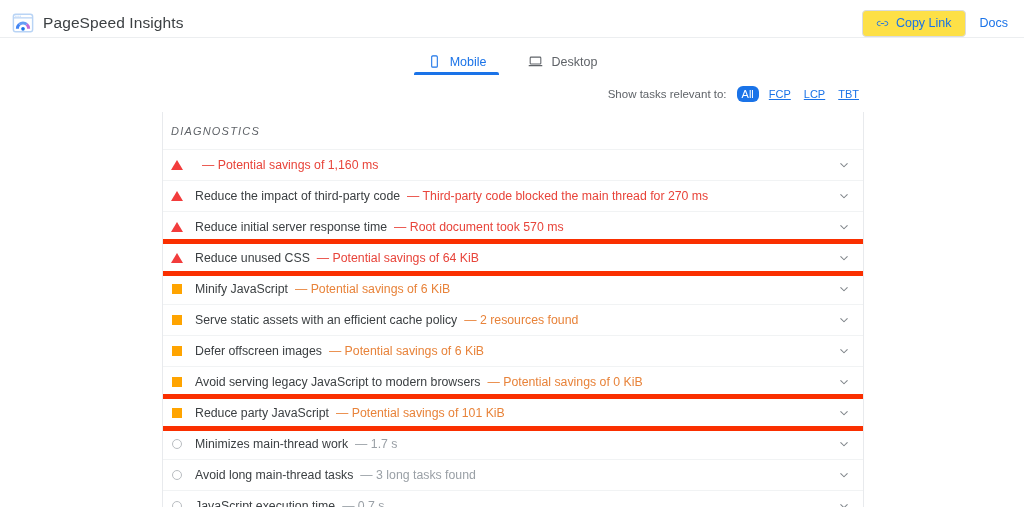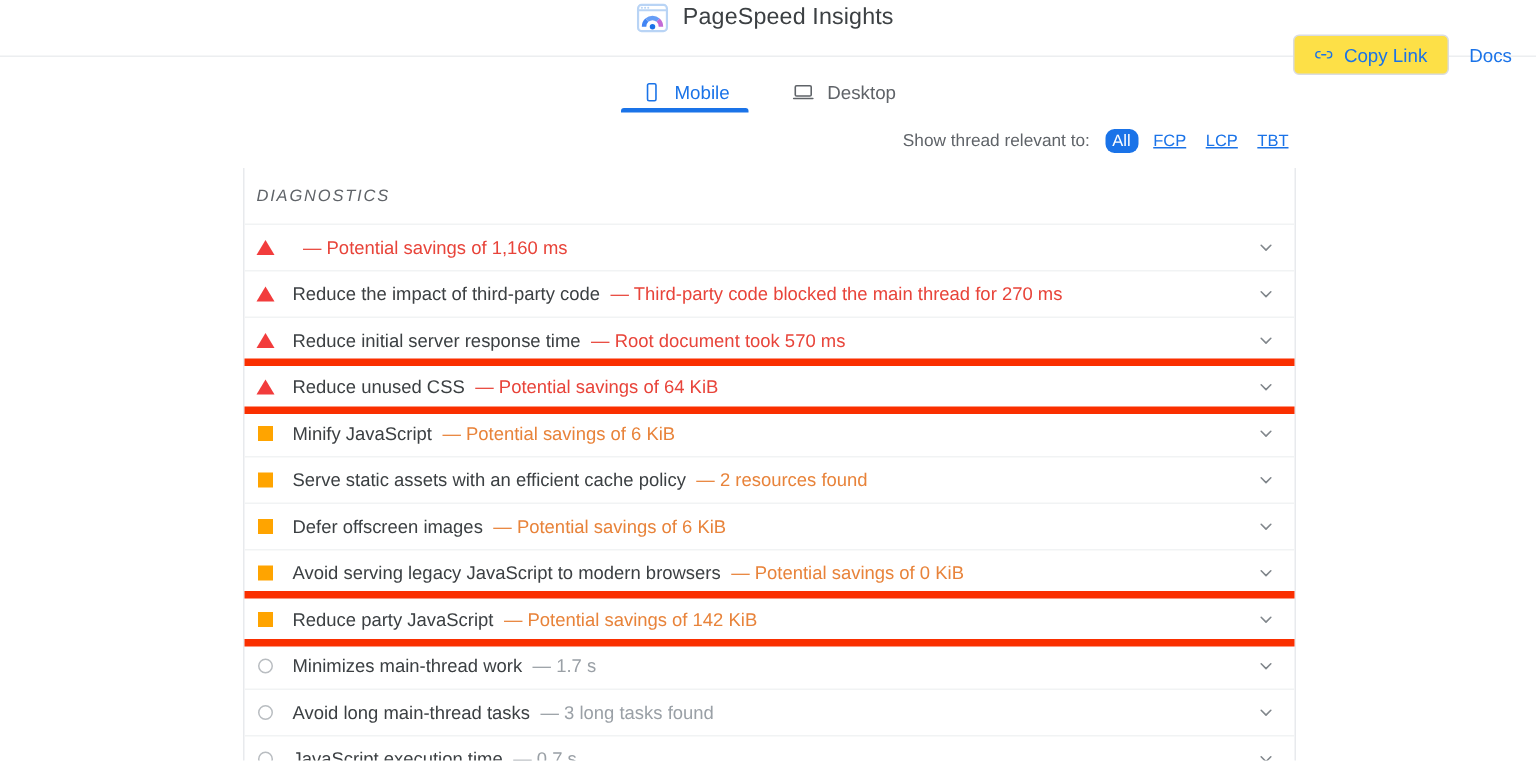--- a/index.html
+++ b/index.html
@@ -10,24 +10,23 @@
     -webkit-font-smoothing: antialiased;
     overflow: hidden;
   }
 
   
   .appbar {
     position: relative;
     height: 38px;
     display: flex;
     align-items: center;
-    padding: 1px 16px 0 12px;
+    padding: 9px 16px 0 12px;
     border-bottom: 1px solid #eceef0;
     background: #fff;
-    flex-direction: column;
   }
   .brand { display: flex; align-items: center; gap: 9px; }
   .brand-logo { width: 22px; height: 22px; display: block; }
   .brand-title {
     font-size: 15.5px;
     color: #3c4043;
     letter-spacing: .1px;
   }
   .appbar-right {
     margin-left: auto;
@@ -247,21 +246,21 @@
         <line x1="1.8" y1="18.6" x2="22.2" y2="18.6" stroke="#5f6368" stroke-width="1.7" stroke-linecap="round"></line>
       </svg>
     </span>
     <span>Desktop</span>
   </button>
 </div>
 
 <div class="content-col">
 
   <div class="filters-row">
-    <span class="filters-label">Show thread relevant to:</span>
+    <span class="filters-label">Show tasks relevant to:</span>
     <button class="filter-pill selected">All</button>
     <button class="filter-pill">FCP</button>
     <button class="filter-pill">LCP</button>
     <button class="filter-pill">TBT</button>
   </div>
 
   <div class="panel">
     <div class="panel-heading">DIAGNOSTICS</div>
     <div class="audit-list" id="audit-list">
         <div class="audit-row sev-fail">
@@ -341,21 +340,21 @@
           <span class="audit-detail">— Potential savings of 0 KiB</span>
           <span class="chevron"><svg viewBox="0 0 24 24" width="14" height="14" xmlns="http://www.w3.org/2000/svg">
               <path d="M6.5 9.5L12 15l5.5-5.5" fill="none" stroke="#80868b" stroke-width="1.8" stroke-linecap="round" stroke-linejoin="round"></path>
             </svg></span>
         </div>
         <div class="audit-row sev-avg">
           <span class="marker">
             <span class="m-avg"></span>
           </span>
           <span class="audit-title">Reduce party JavaScript</span>
-          <span class="audit-detail">— Potential savings of 142 KiB</span>
+          <span class="audit-detail">— Potential savings of 101 KiB</span>
           <span class="chevron"><svg viewBox="0 0 24 24" width="14" height="14" xmlns="http://www.w3.org/2000/svg">
               <path d="M6.5 9.5L12 15l5.5-5.5" fill="none" stroke="#80868b" stroke-width="1.8" stroke-linecap="round" stroke-linejoin="round"></path>
             </svg></span>
         </div>
         <div class="audit-row sev-pass">
           <span class="marker">
             <span class="m-pass"></span>
           </span>
           <span class="audit-title">Minimizes main-thread work</span>
           <span class="audit-detail">— 1.7 s</span>

